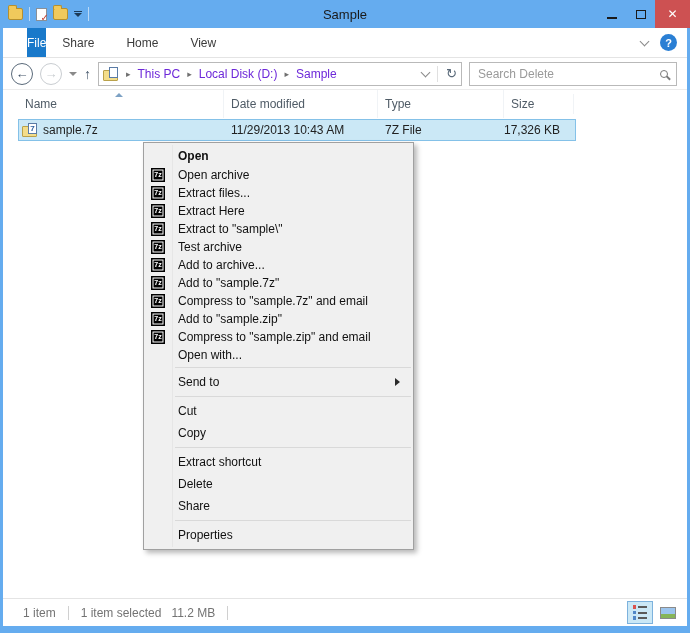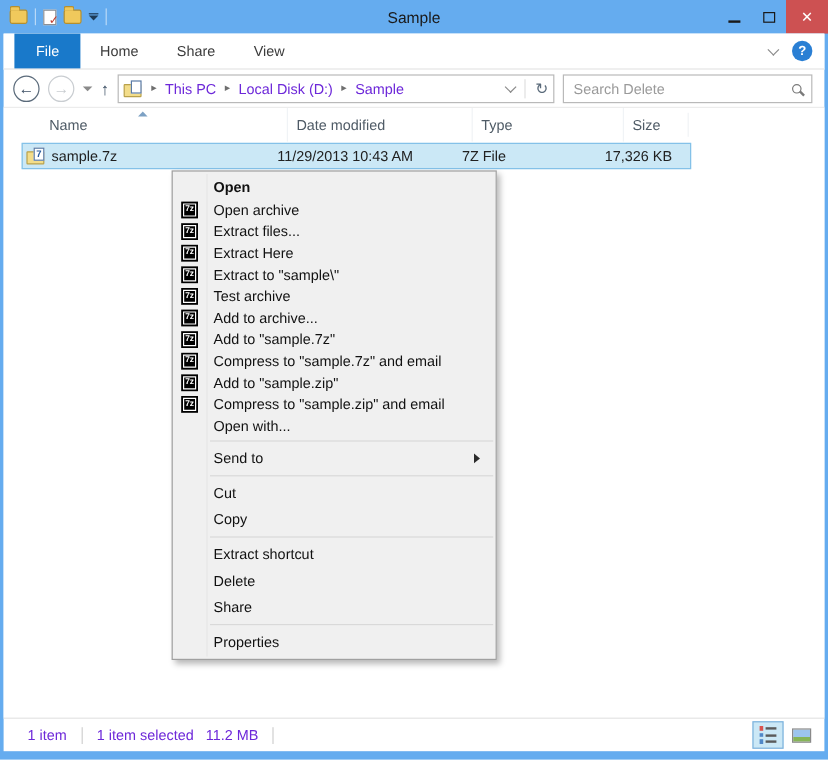--- a/index.html
+++ b/index.html
@@ -25,21 +25,21 @@
   .min-glyph { width:10px; height:2px; background:#1a1a1a; margin-top:8px; }
   .max-glyph { width:10px; height:9px; border:1.5px solid #1a1a1a; background:transparent; }
   .close-btn { width:35px; background:#cd5152; display:flex; align-items:center; justify-content:center; color:#fff; font-size:12px; }
 
   
   .client { position:absolute; left:3px; right:3px; top:28px; bottom:7px; background:#fff; display:flex; flex-direction:column; }
 
   
   .tabs { height:30px; display:flex; align-items:stretch; background:#fff; border-bottom:1px solid #e4e4e4; position:relative; }
   .tab { padding:0 16px; display:flex; align-items:center; color:#3b3b3b; }
-  .tab.file { background:#1979ca; color:#fff; margin-left:9px; padding:0 18px; }
+  .tab.file { background:#1979ca; color:#fff; margin-left:24px; padding:0 0; }
   .ribbon-right { position:absolute; right:10px; top:0; height:100%; display:flex; align-items:center; gap:12px; }
   .chev { width:7px; height:7px; border-right:1.5px solid #8a8a8a; border-bottom:1.5px solid #8a8a8a; transform:rotate(45deg); margin-top:-3px; }
   .help-circle { width:17px; height:17px; border-radius:50%; background:#2a7fd4; color:#fff; font-weight:bold; font-size:11px; display:flex; align-items:center; justify-content:center; }
 
   
   .navbar { height:32px; display:flex; align-items:center; gap:7px; padding:0 10px 0 8px; border-bottom:1px solid #ececec; }
   .nav-circle { width:22px; height:22px; border-radius:50%; border:1.5px solid #5a6a7a; color:#3f5166; display:flex; align-items:center; justify-content:center; font-size:13px; flex:0 0 auto; }
   .nav-circle.disabled { border-color:#c9cdd1; color:#c9cdd1; }
   .nav-tri { width:0; height:0; border-left:4px solid transparent; border-right:4px solid transparent; border-top:4px solid #8a8a8a; }
   .up-arrow { color:#3f5166; font-size:14px; font-weight:bold; }
@@ -50,21 +50,21 @@
   .addr-divider { width:1px; height:16px; background:#e0e0e0; }
   .refresh { color:#5a6a7a; font-size:13px; }
   .searchbox { flex:0 0 208px; height:24px; border:1px solid #b9b9b9; display:flex; align-items:center; padding:0 8px; color:#9a9a9a; }
   .searchbox .ph { flex:1; overflow:hidden; white-space:nowrap; }
   .mag { width:8px; height:8px; border:1.5px solid #7a7a7a; border-radius:50%; position:relative; flex:0 0 auto; }
   .mag::after { content:""; position:absolute; width:5px; height:1.5px; background:#7a7a7a; transform:rotate(45deg); right:-4px; bottom:-2px; }
 
   
   .content { flex:1 1 auto; position:relative; background:#fff; overflow:hidden; }
   .colheaders { position:absolute; top:0; left:0; right:0; height:28px; color:#4f5b66; }
-  .colheaders .col { position:absolute; top:0; height:100%; display:flex; align-items:center; padding-left:7px; border-left:1px solid #f0f3f6;margin-left:16px; }
+  .colheaders .col { position:absolute; top:0; height:100%; display:flex; align-items:center; padding-left:7px; border-left:1px solid #f0f3f6; }
   .col-name { left:15px; width:205px; border-left:none !important; }
   .col-date { left:220px; width:154px; }
   .col-type { left:374px; width:126px; }
   .col-size { left:500px; width:70px; }
   .col-end  { left:570px; width:1px; top:4px; height:20px; background:#f0f3f6; position:absolute; }
   .sort-tri { position:absolute; left:112px; top:3px; width:0; height:0; border-left:4px solid transparent; border-right:4px solid transparent; border-bottom:4px solid #7da1c4; }
 
   .filerow { position:absolute; top:29px; left:15px; width:558px; height:22px; background:#cbe8f6; border:1px solid #84c1e8; display:flex; align-items:center; }
   .fi { position:relative; width:16px; height:14px; margin:0 5px 0 3px; flex:0 0 auto; }
   .fi-back { position:absolute; left:0; bottom:0; width:15px; height:11px; background:#f3dd8a; border:1px solid #b9a14a; border-radius:1px; }
@@ -79,21 +79,21 @@
   .ctxmenu { position:absolute; left:140px; top:52px; width:271px; background:#f0f0f0; border:1px solid #a0a0a0; box-shadow:3px 3px 5px rgba(0,0,0,.28); padding:3px 0; z-index:10; }
   .gutter { position:absolute; left:28px; top:2px; bottom:2px; width:1px; background:#e6e6e6; }
   .mi { position:relative; display:flex; align-items:center; height:18px; padding-left:34px; padding-right:10px; color:#111; }
   .mi.tall { height:22px; }
   .mi.bold { font-weight:bold; height:20px; }
   .mi .i7z { position:absolute; left:7px; top:50%; margin-top:-7px; width:14px; height:14px; background:#000; color:#fff; font:bold 7px/14px "Liberation Sans",sans-serif; text-align:center; box-shadow:inset 0 0 0 1.5px #000, inset 0 0 0 2.5px #fff; }
   .mi .sub-arrow { position:absolute; right:13px; top:50%; margin-top:-4px; width:0; height:0; border-top:4px solid transparent; border-bottom:4px solid transparent; border-left:5px solid #2b2b2b; }
   .msep { height:1px; background:#d9d9d9; margin:3px 2px 3px 31px; }
 
   
-  .statusbar { height:28px; border-top:1px solid #e4e4e4; display:flex; align-items:center; padding:0 6px 0 20px; color:#6d28d9; position:relative; }
+  .statusbar { height:28px; border-top:1px solid #e4e4e4; display:flex; align-items:center; padding:0 6px 0 20px; color:#737373; position:relative; }
   .st-sep { width:1px; height:14px; background:#d0d0d0; margin:0 12px; }
   .st-group { display:flex; gap:10px; }
   .view-btns { position:absolute; right:6px; top:2px; display:flex; gap:2px; }
   .view-btn { width:26px; height:23px; display:flex; align-items:center; justify-content:center; border:1px solid transparent; }
   .view-btn.active { background:#cbe8f6; border-color:#7db2dd; }
   .vd { display:flex; flex-direction:column; gap:2px; }
   .vd-row { display:flex; align-items:center; gap:2px; }
   .vd-dot { width:3.5px; height:3.5px; }
   .vd-line { width:9px; height:2px; background:#5a5a5a; }
   .thumb-ic { width:16px; height:12px; border:1px solid #8a8a8a; background:linear-gradient(to bottom,#9cc5ee 0 58%,#86b558 58% 100%); }
@@ -128,22 +128,22 @@
       <div class="close-btn">
           <span>✕</span>
         </div>
     </div>
   </div>
 
   <div class="client">
 
     <div class="tabs">
       <div class="tab file">File</div>
+      <div class="tab">Share</div>
       <div class="tab">Home</div>
-      <div class="tab">Share</div>
       <div class="tab">View</div>
       <div class="ribbon-right">
         <span class="chev"></span>
         <span class="help-circle">?</span>
       </div>
     </div>
 
     <div class="navbar">
       <span class="nav-circle">←</span>
       <span class="nav-circle disabled">→</span>

